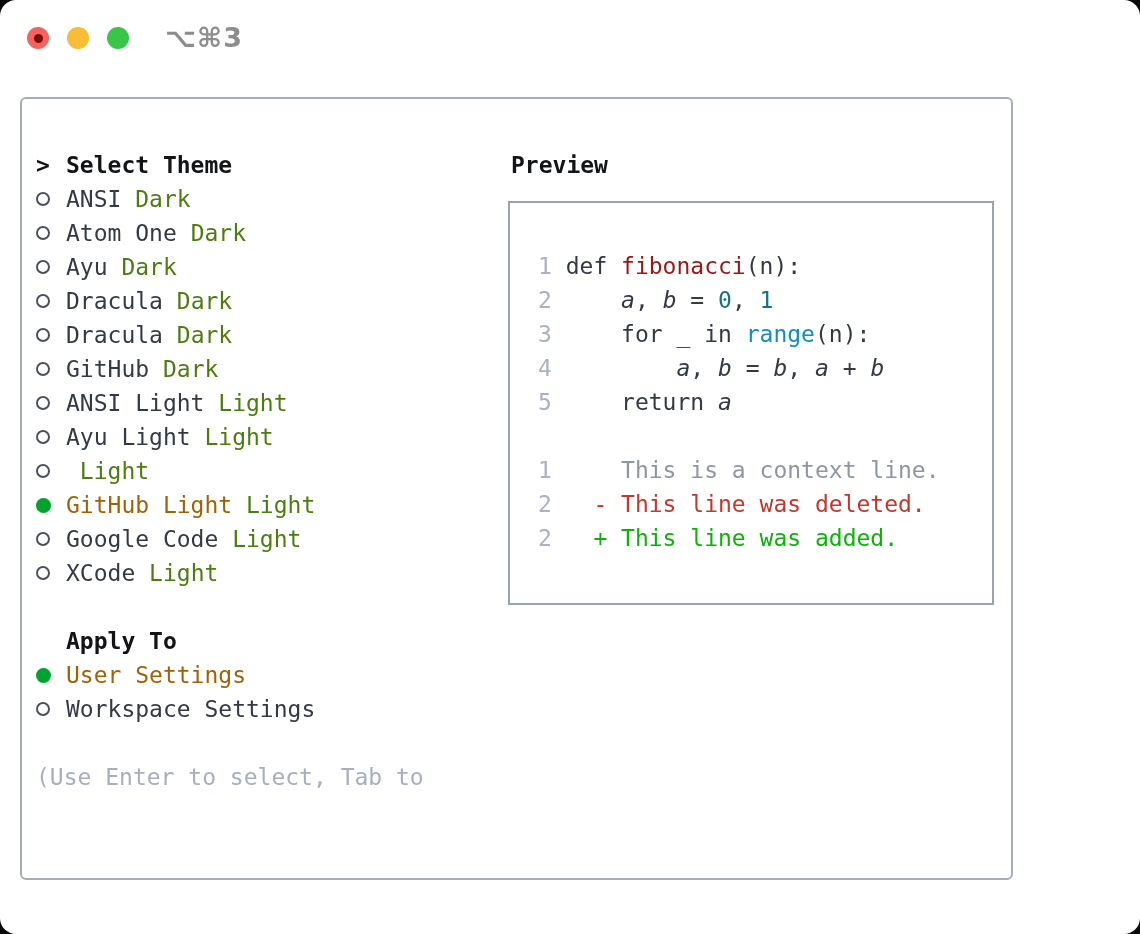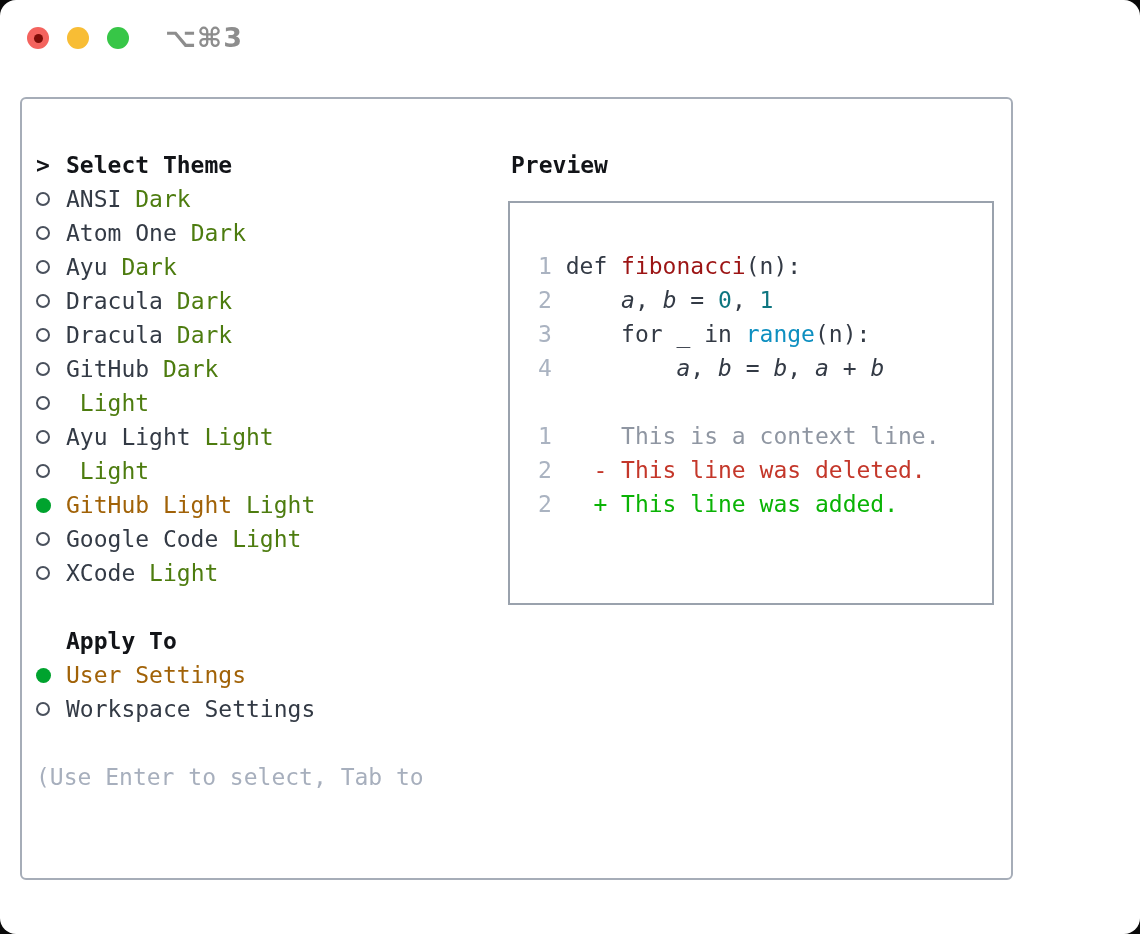--- a/index.html
+++ b/index.html
@@ -78,21 +78,21 @@
       <div class="row">
         <span class="slot prompt">&gt;</span><span class="htext">Select Theme</span>
       </div>
       <div id="theme-list">
           <div class="row"><span class="slot"><span class="radio"></span></span><span class="tname">ANSI</span><span class="tvariant">Dark</span></div>
           <div class="row"><span class="slot"><span class="radio"></span></span><span class="tname">Atom One</span><span class="tvariant">Dark</span></div>
           <div class="row"><span class="slot"><span class="radio"></span></span><span class="tname">Ayu</span><span class="tvariant">Dark</span></div>
           <div class="row"><span class="slot"><span class="radio"></span></span><span class="tname">Dracula</span><span class="tvariant">Dark</span></div>
           <div class="row"><span class="slot"><span class="radio"></span></span><span class="tname">Dracula</span><span class="tvariant">Dark</span></div>
           <div class="row"><span class="slot"><span class="radio"></span></span><span class="tname">GitHub</span><span class="tvariant">Dark</span></div>
-          <div class="row"><span class="slot"><span class="radio"></span></span><span class="tvariant">Light</span></div>
+          <div class="row"><span class="slot"><span class="radio"></span></span><span class="tname">ANSI Light</span><span class="tvariant">Light</span></div>
           <div class="row"><span class="slot"><span class="radio"></span></span><span class="tname">Ayu Light</span><span class="tvariant">Light</span></div>
           <div class="row"><span class="slot"><span class="radio"></span></span><span class="tvariant">Light</span></div>
           <div class="row"><span class="slot"><span class="radio on"></span></span><span class="tname sel">GitHub Light</span><span class="tvariant">Light</span></div>
           <div class="row"><span class="slot"><span class="radio"></span></span><span class="tname">Google Code</span><span class="tvariant">Light</span></div>
           <div class="row"><span class="slot"><span class="radio"></span></span><span class="tname">XCode</span><span class="tvariant">Light</span></div>
         </div>
       <div class="row blank"></div>
       <div class="row">
         <span class="slot"></span><span class="htext">Apply To</span>
       </div>
@@ -106,20 +106,21 @@
         </div>
     </div>
 
     <div class="preview-title">Preview</div>
     <div class="preview-box">
       <div id="code-block">
           <div class="cline"><span class="lnum">1</span><span class="ccontent"><span class="seg-plain">def </span><span class="seg-function">fibonacci</span><span class="seg-plain">(n):</span></span></div>
           <div class="cline"><span class="lnum">2</span><span class="ccontent"><span class="seg-plain">    </span><span class="seg-variable">a</span><span class="seg-plain">, </span><span class="seg-variable">b</span><span class="seg-plain"> = </span><span class="seg-number">0</span><span class="seg-plain">, </span><span class="seg-number">1</span></span></div>
           <div class="cline"><span class="lnum">3</span><span class="ccontent"><span class="seg-plain">    for _ in </span><span class="seg-builtin">range</span><span class="seg-plain">(n):</span></span></div>
           <div class="cline"><span class="lnum">4</span><span class="ccontent"><span class="seg-plain">        </span><span class="seg-variable">a</span><span class="seg-plain">, </span><span class="seg-variable">b</span><span class="seg-plain"> = </span><span class="seg-variable">b</span><span class="seg-plain">, </span><span class="seg-variable">a</span><span class="seg-plain"> + </span><span class="seg-variable">b</span></span></div>
+          <div class="cline"><span class="lnum">5</span><span class="ccontent"><span class="seg-plain">    return </span><span class="seg-variable">a</span></span></div>
         </div>
       <div class="blank-line"></div>
       <div id="diff-block">
           <div class="cline"><span class="lnum">1</span><span class="ccontent"><span class="seg-context">    This is a context line.</span></span></div>
           <div class="cline"><span class="lnum">2</span><span class="ccontent"><span class="seg-deleted">  - This line was deleted.</span></span></div>
           <div class="cline"><span class="lnum">2</span><span class="ccontent"><span class="seg-added">  + This line was added.</span></span></div>
         </div>
     </div>
 
   </div>

